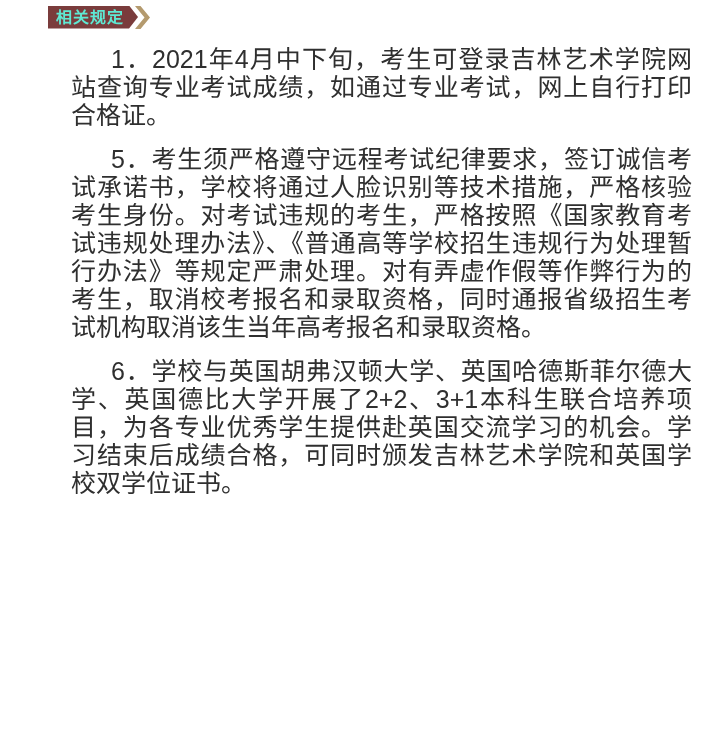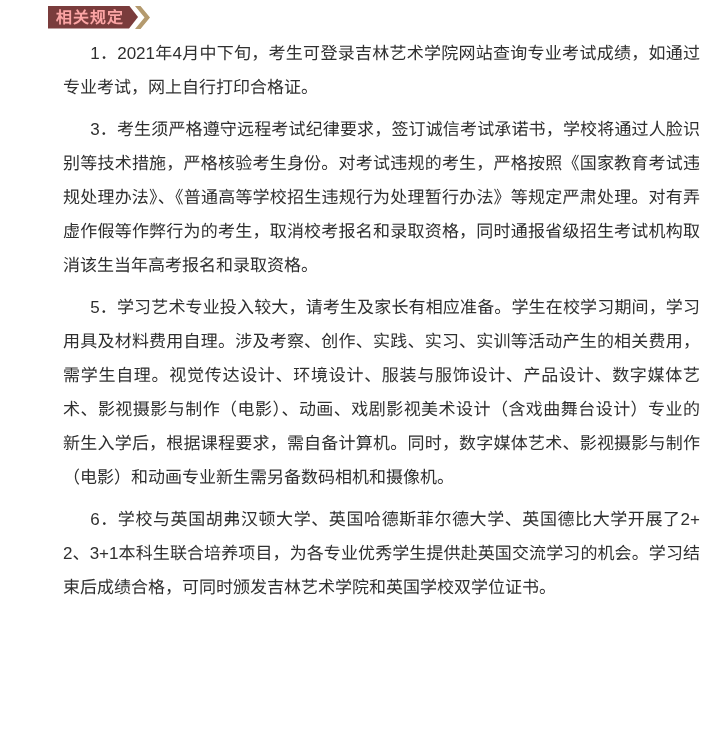--- a/index.html
+++ b/index.html
@@ -22,61 +22,60 @@
   .section-header {
     display: flex;
     align-items: center;
     height: 24px;
     margin-left: -7px;
   }
   .badge {
     display: inline-flex;
     align-items: center;
     background: #7a3c3c;
-    color: #fca5a5;
+    color: #5eead4;
     font-weight: bold;
     font-size: 16px;
     height: 23px;
     line-height: 23px;
     padding: 0 14px 0 8px;
     letter-spacing: 1px;
     clip-path: polygon(0 0, calc(100% - 9px) 0, 100% 50%, calc(100% - 9px) 100%, 0 100%);
   }
   .chevron {
     width: 15px;
     height: 23px;
     margin-left: -3px;
     flex: 0 0 auto;
   }
   .doc-body {
     margin-top: 4px;
     color: #2f2f2f;
   }
   .doc-body p {
-    margin: 8px;
-    font-size: 17px;
-    line-height: 34px;
+    margin: 16px;
+    font-size: 25px;
+    line-height: 28px;
     text-align: justify;
     text-indent: 1.6em;
     word-break: break-all;
   }
 </style>
 </head>
 <body>
 
 <div class="page">
 
   <div class="section-header">
     <span class="badge">相关规定</span>
     <svg class="chevron" viewBox="0 0 15 23" aria-hidden="true">
       <polygon points="0,0 5.5,0 15,11.5 5.5,23 0,23 9.5,11.5" fill="#b49a6e"></polygon>
     </svg>
   </div>
 
   <div class="doc-body">
     <p>1．2021年4月中下旬，考生可登录吉林艺术学院网站查询专业考试成绩，如通过专业考试，网上自行打印合格证。</p>
-    <p>3．考生须严格遵守远程考试纪律要求，签订诚信考试承诺书，学校将通过人脸识别等技术措施，严格核验考生身份。对考试违规的考生，严格按照《国家教育考试违规处理办法》、《普通高等学校招生违规行为处理暂行办法》等规定严肃处理。对有弄虚作假等作弊行为的考生，取消校考报名和录取资格，同时通报省级招生考试机构取消该生当年高考报名和录取资格。</p>
-    <p>5．学习艺术专业投入较大，请考生及家长有相应准备。学生在校学习期间，学习用具及材料费用自理。涉及考察、创作、实践、实习、实训等活动产生的相关费用，需学生自理。视觉传达设计、环境设计、服装与服饰设计、产品设计、数字媒体艺术、影视摄影与制作（电影）、动画、戏剧影视美术设计（含戏曲舞台设计）专业的新生入学后，根据课程要求，需自备计算机。同时，数字媒体艺术、影视摄影与制作（电影）和动画专业新生需另备数码相机和摄像机。</p>
+    <p>5．考生须严格遵守远程考试纪律要求，签订诚信考试承诺书，学校将通过人脸识别等技术措施，严格核验考生身份。对考试违规的考生，严格按照《国家教育考试违规处理办法》、《普通高等学校招生违规行为处理暂行办法》等规定严肃处理。对有弄虚作假等作弊行为的考生，取消校考报名和录取资格，同时通报省级招生考试机构取消该生当年高考报名和录取资格。</p>
     <p>6．学校与英国胡弗汉顿大学、英国哈德斯菲尔德大学、英国德比大学开展了2+2、3+1本科生联合培养项目，为各专业优秀学生提供赴英国交流学习的机会。学习结束后成绩合格，可同时颁发吉林艺术学院和英国学校双学位证书。</p>
 
   </div>
 
 </div>
 
 </body></html>

